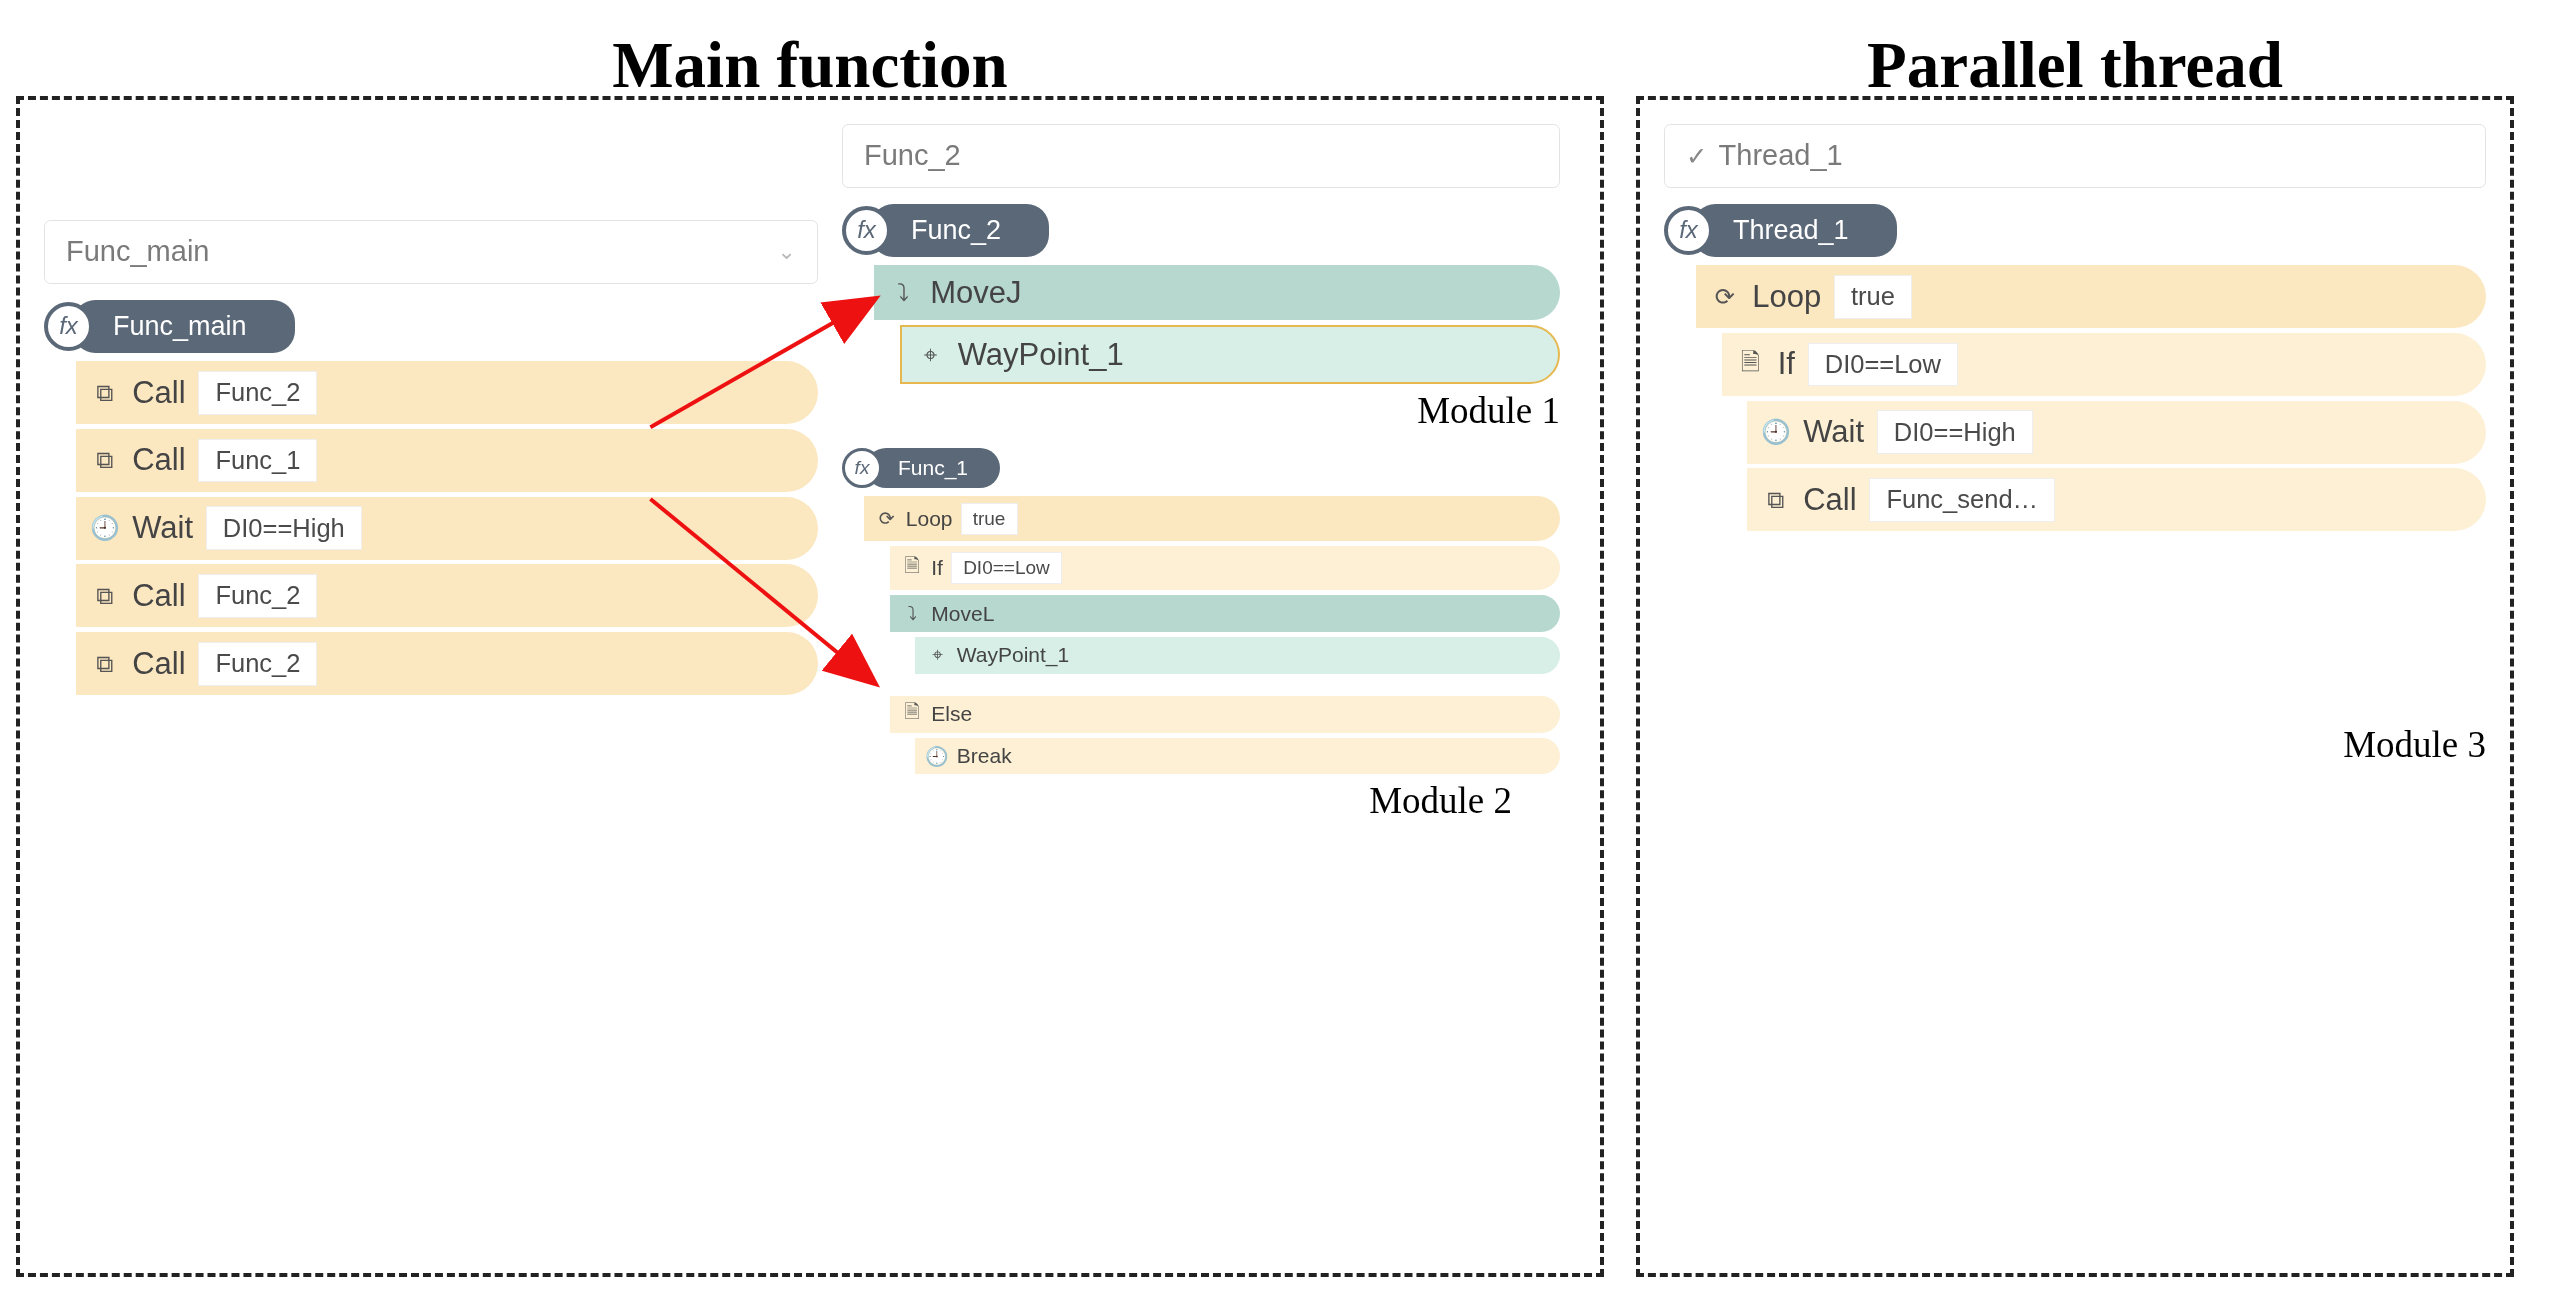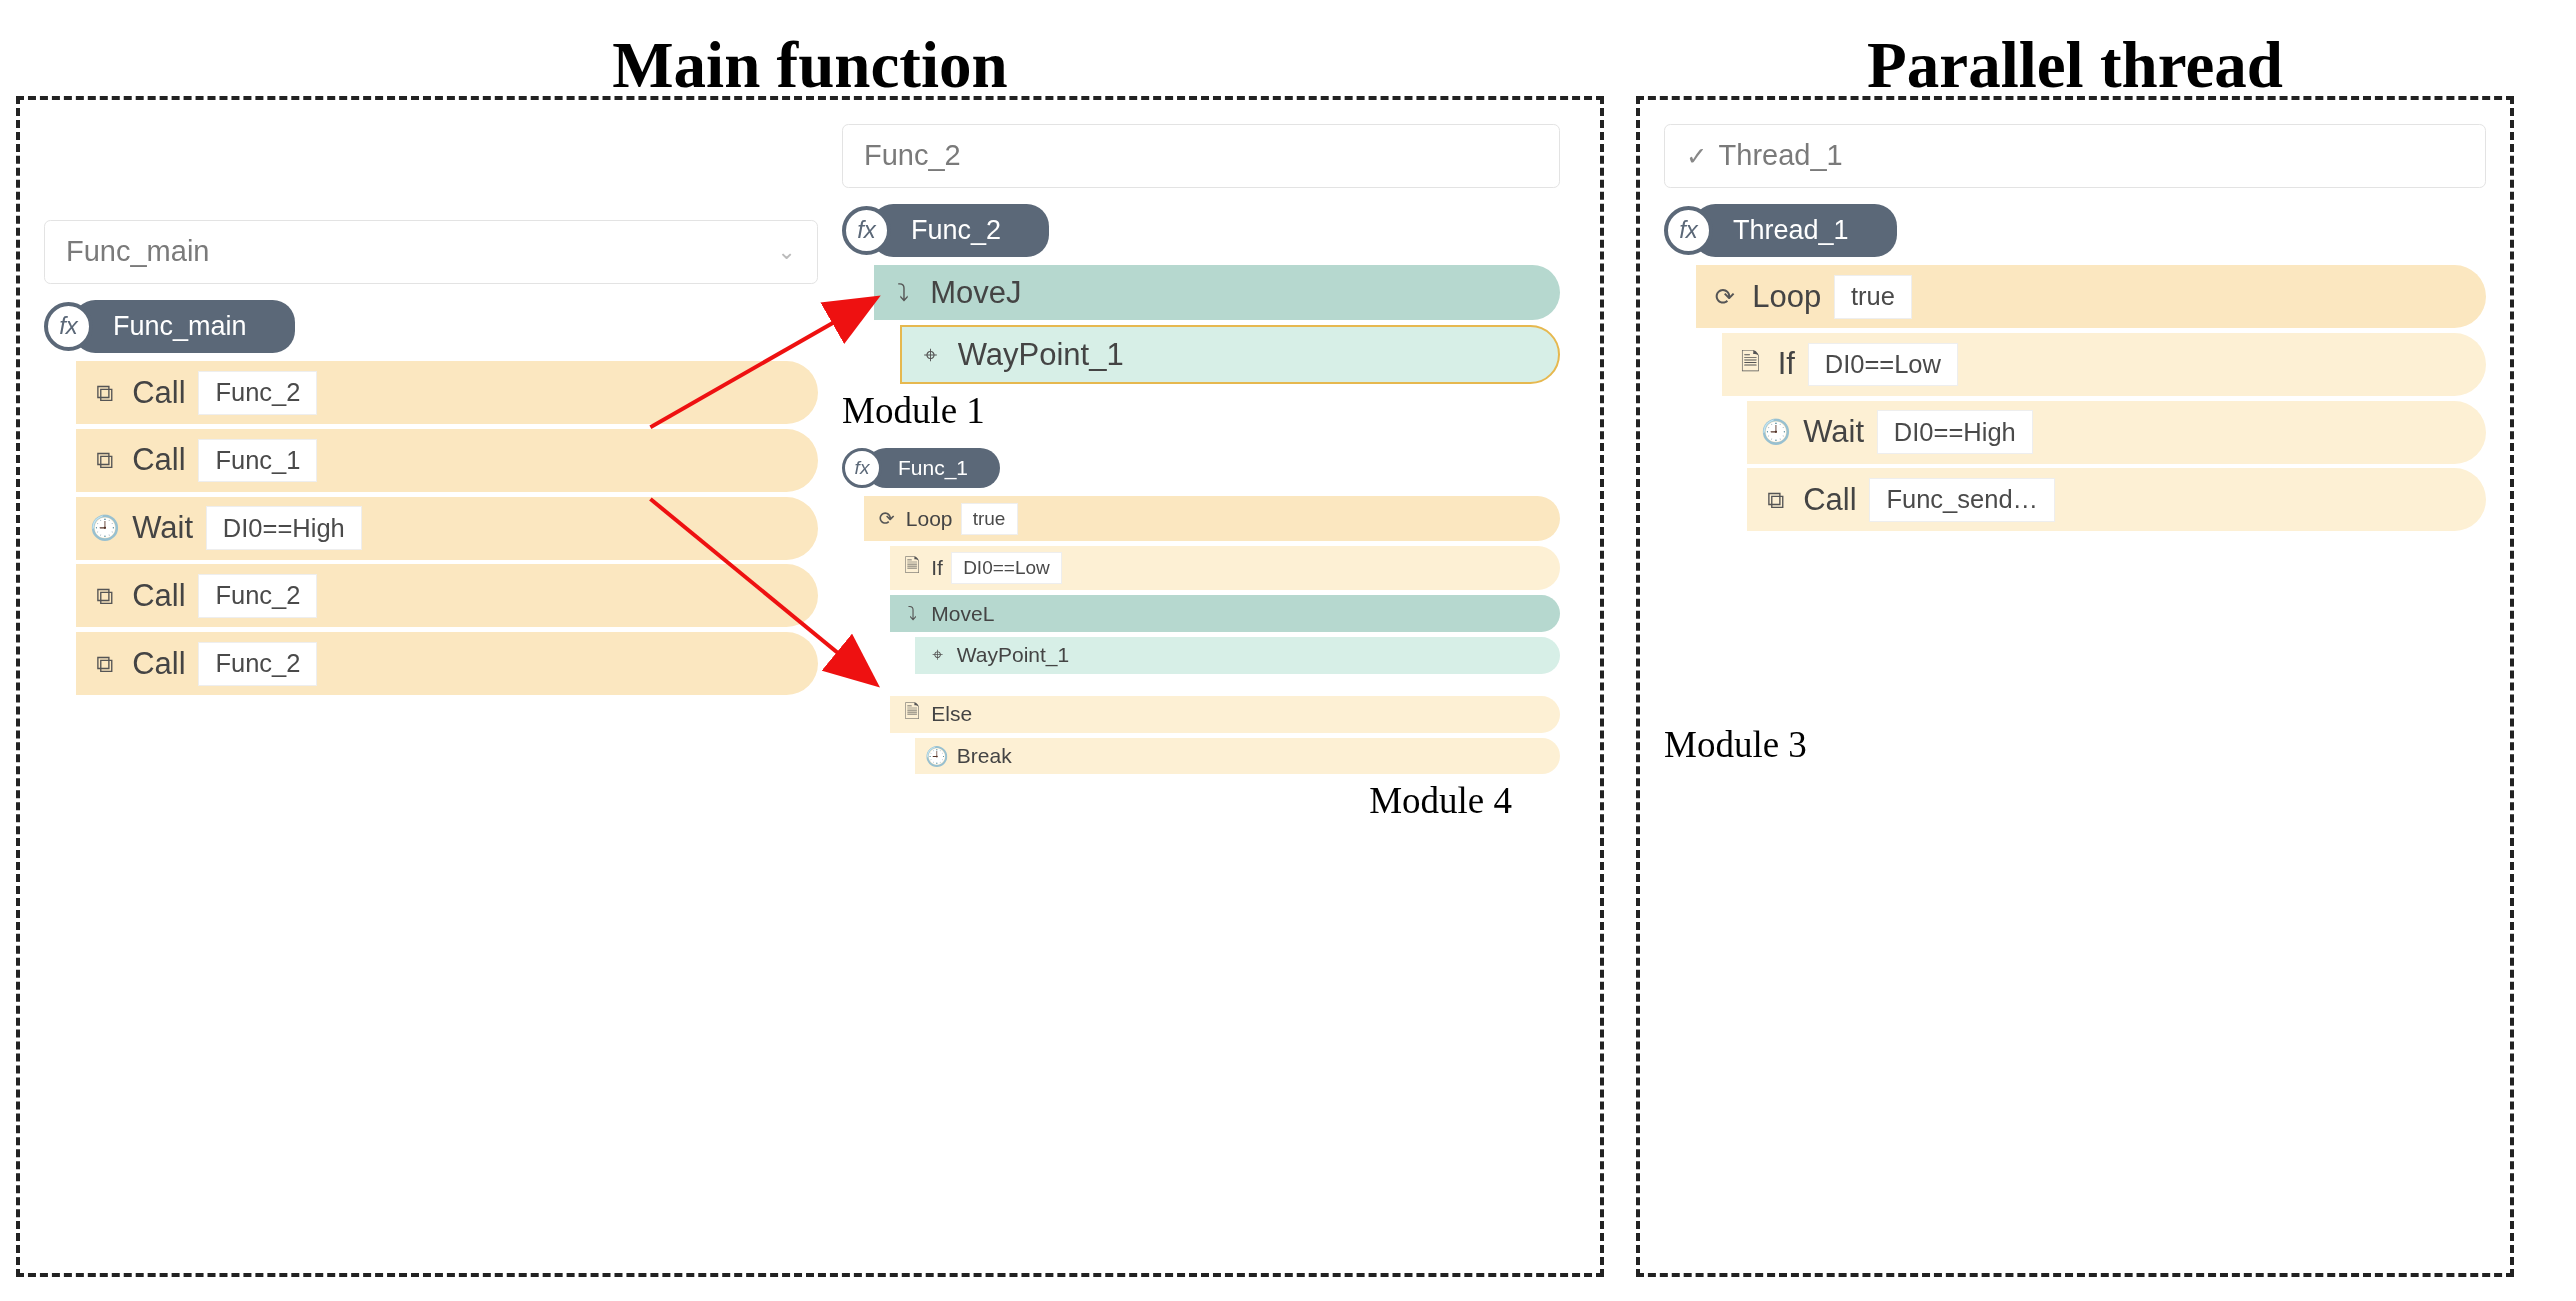--- a/index.html
+++ b/index.html
@@ -150,21 +150,21 @@
     font-size: 25.5px;
     color: #4a4a4a;
     border: 0.8px solid #eee;
   }
   .indent { margin-left: 25.5px; }
   .indent2 { margin-left: 51px; }
 
   .module-caption {
     font-family: "Times New Roman", serif;
     font-size: 37px;
-    text-align: left;
+    text-align: right;
     margin-top: 3.2px;
   }
 
   
   .arrow-svg {
     position: absolute;
     pointer-events: none;
   }
 
   
@@ -276,21 +276,21 @@
             <div style="height:17.6px;"></div>
             <div class="block sand2 indent">
               <span class="icon">🗎</span>
               <span class="block-label">Else</span>
             </div>
             <div class="block sand2 indent2">
               <span class="icon">🕘</span>
               <span class="block-label">Break</span>
             </div>
           </div>
-          <div class="module-caption" style="text-align:right; padding-right:48px;">Module 4</div>
+          <div class="module-caption" style="text-align:right; padding-right:48px;">Module 2</div>
         </div>
 
       </div>
     </div>
 
     <svg class="arrow-svg" width="1588" height="1181" style="left:0;top:0;" viewBox="0 0 1990 1480">
       <defs>
         <marker id="ah" markerWidth="14" markerHeight="12" refX="12" refY="6" orient="auto">
           <path d="M0,0 L14,6 L0,12 Z" fill="#e11"></path>
         </marker>

